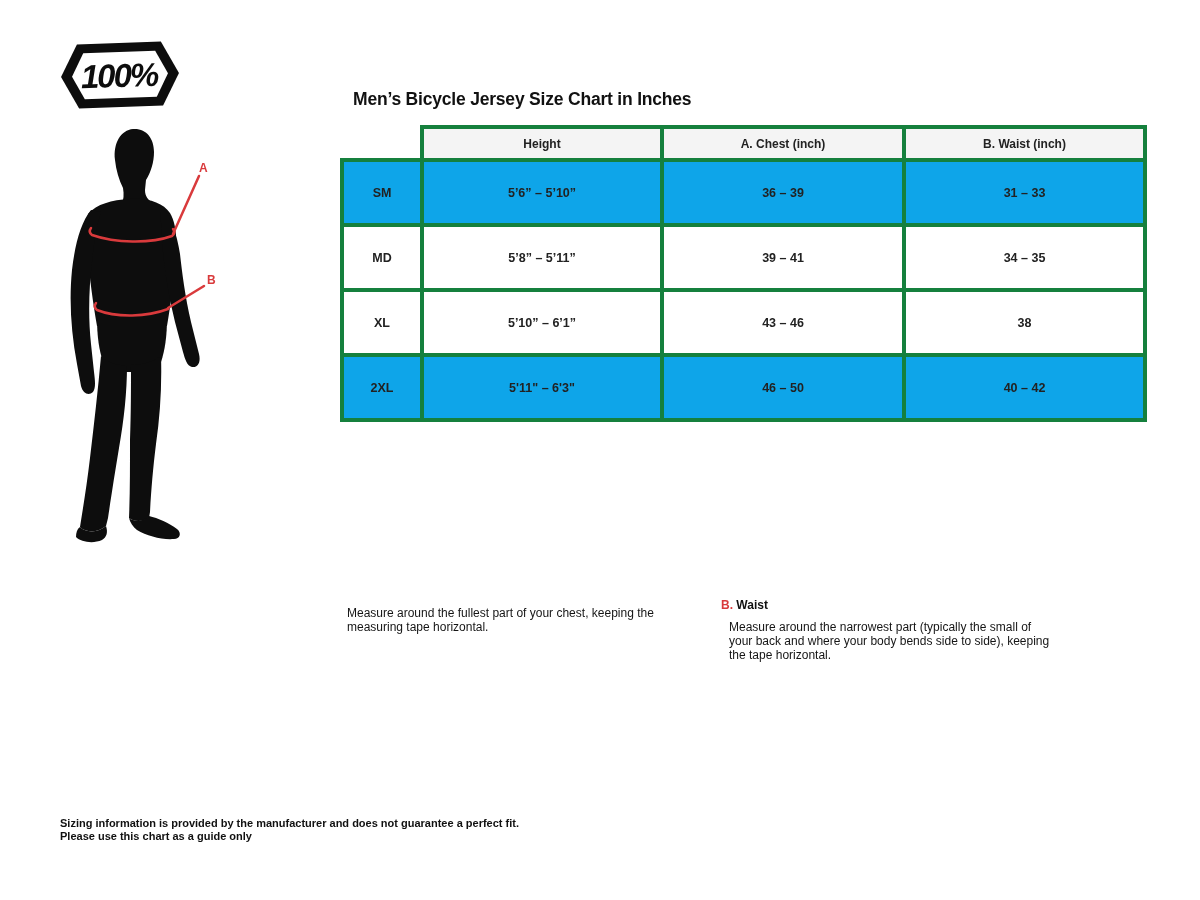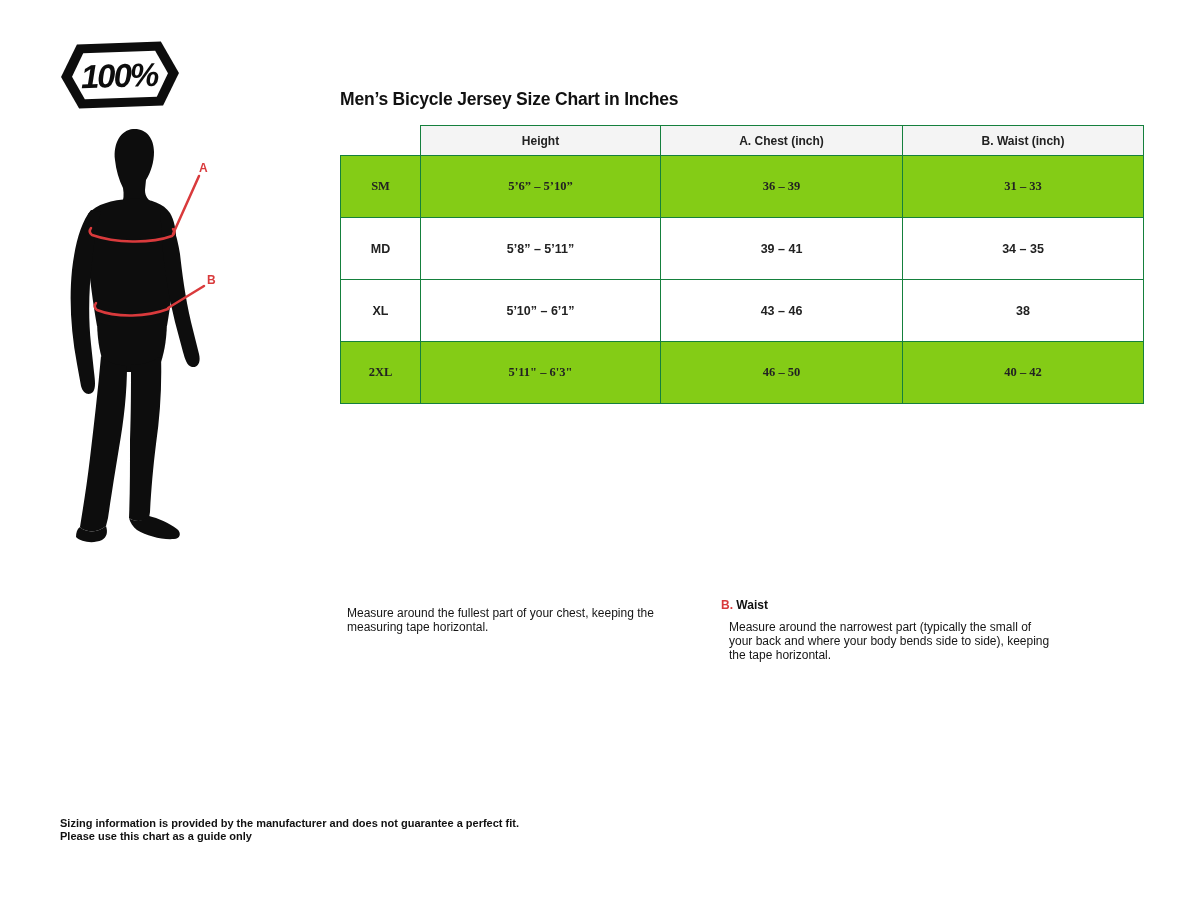--- a/index.html
+++ b/index.html
@@ -7,39 +7,39 @@
     position:relative; width:1200px; height:900px; background:#ffffff;
     font-family:"Liberation Sans", sans-serif; color:#1c1c1c; overflow:hidden;
   }
   .abs { position:absolute; }
 
   
   .logo { left:58px; top:36px; }
 
   
   .page-title {
-    left:340px; top:89px; font-size:17.5px; font-weight:bold; letter-spacing:-0.2px; color:#111;
+    left:353px; top:89px; font-size:17.5px; font-weight:bold; letter-spacing:-0.2px; color:#111;
   }
   .howto-title {
     left:339px; top:572px; font-size:17.5px; font-weight:bold; letter-spacing:-0.2px; color:#111;
   }
 
   
   table.size-table {
     position:absolute; left:340px; top:125px;
     border-collapse:collapse; table-layout:fixed;
   }
   .size-table th, .size-table td {
-    border:1px solid #15803d; font-weight:bold; text-align:center;
+    border:4px solid #15803d; font-weight:bold; text-align:center;
     color:#222; padding:0;
   }
   .size-table thead th { height:29px; background:#f4f4f4; font-size:12px; }
   .size-table thead th.blank { border:none; background:transparent; }
   .size-table tbody th, .size-table tbody td { height:61px; background:#ffffff; font-size:12.5px; }
-  .size-table tr.alt th, .size-table tr.alt td { background:#84cc16;font-family:Liberation Serif, serif; }
+  .size-table tr.alt th, .size-table tr.alt td { background:#0ea5e9; }
 
   
   .measure-item { position:absolute; top:598px; width:338px; font-size:12px; line-height:14px; }
   #measure-item-a { left:339px; }
   #measure-item-b { left:721px; }
   .item-head { font-weight:bold; color:#111; margin-bottom:1px; }
   .red-letter { color:#d93a3c; }
   .item-desc { margin:8px; font-weight:normal; color:#151515; }
 
   

